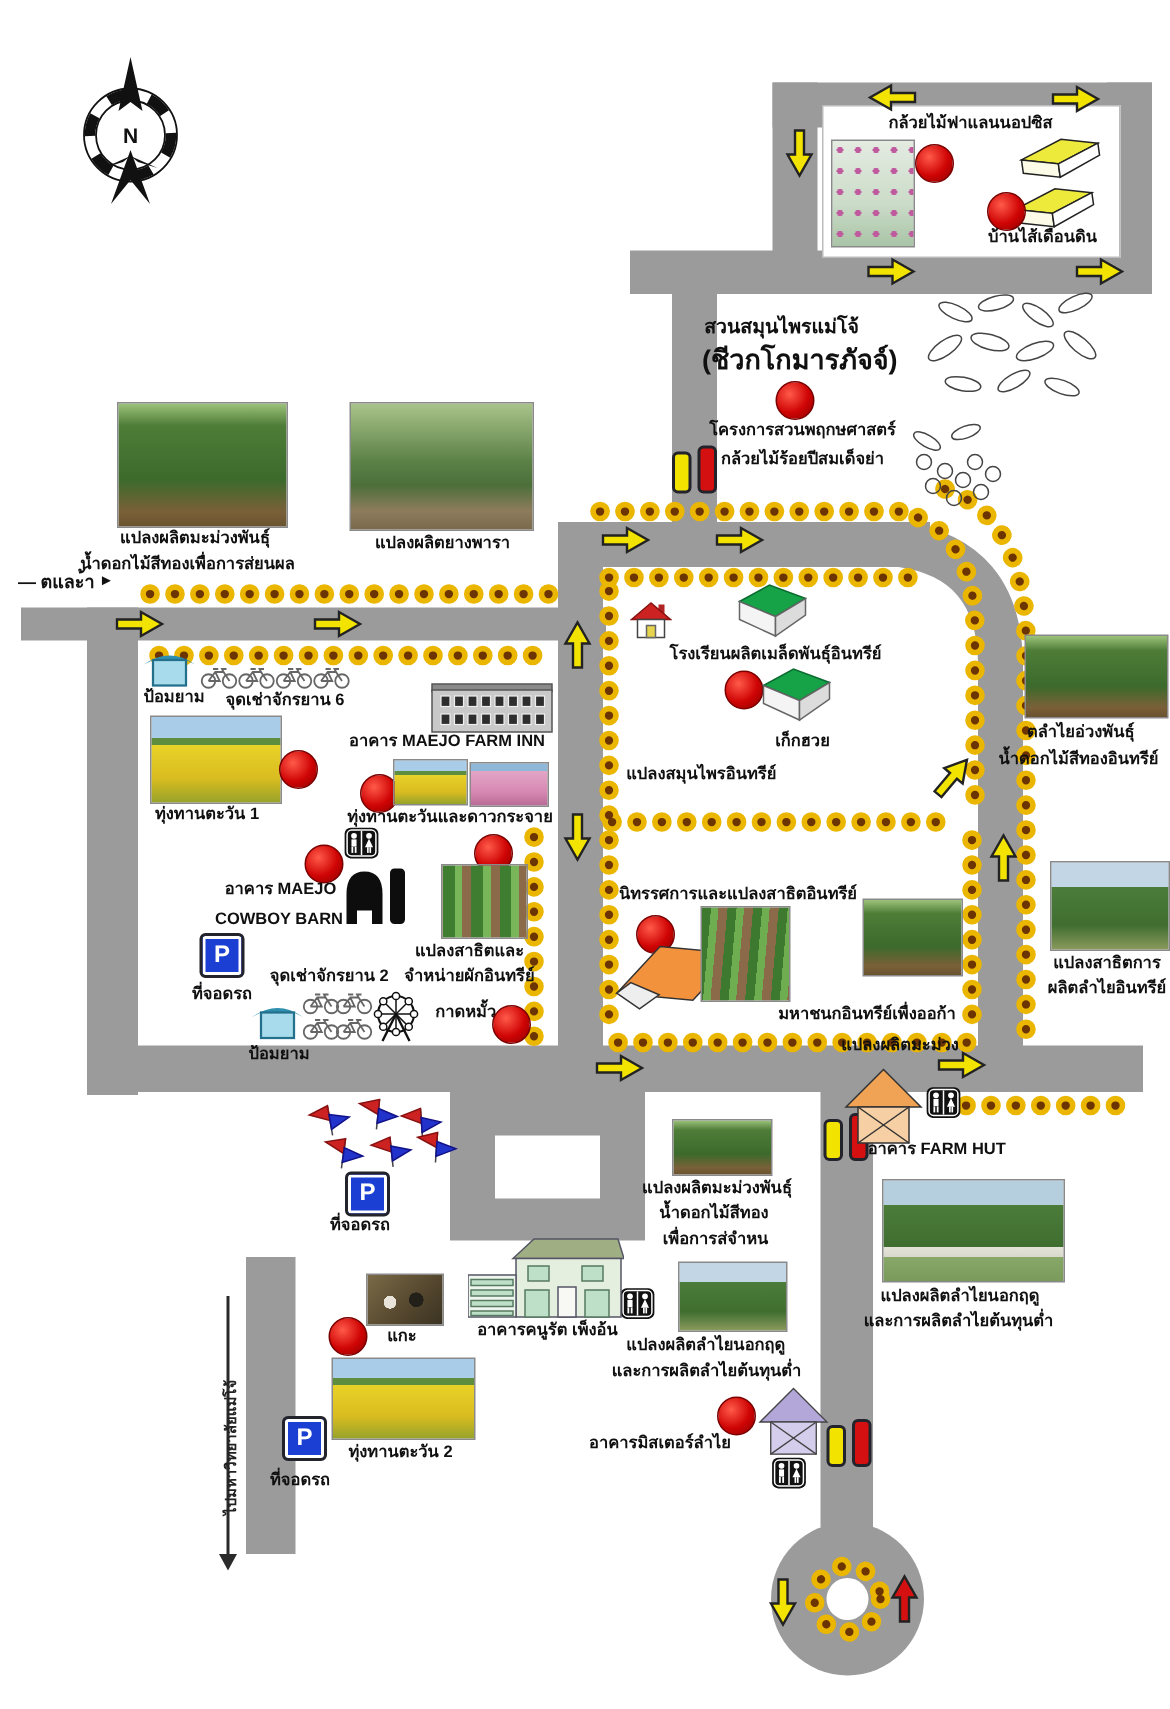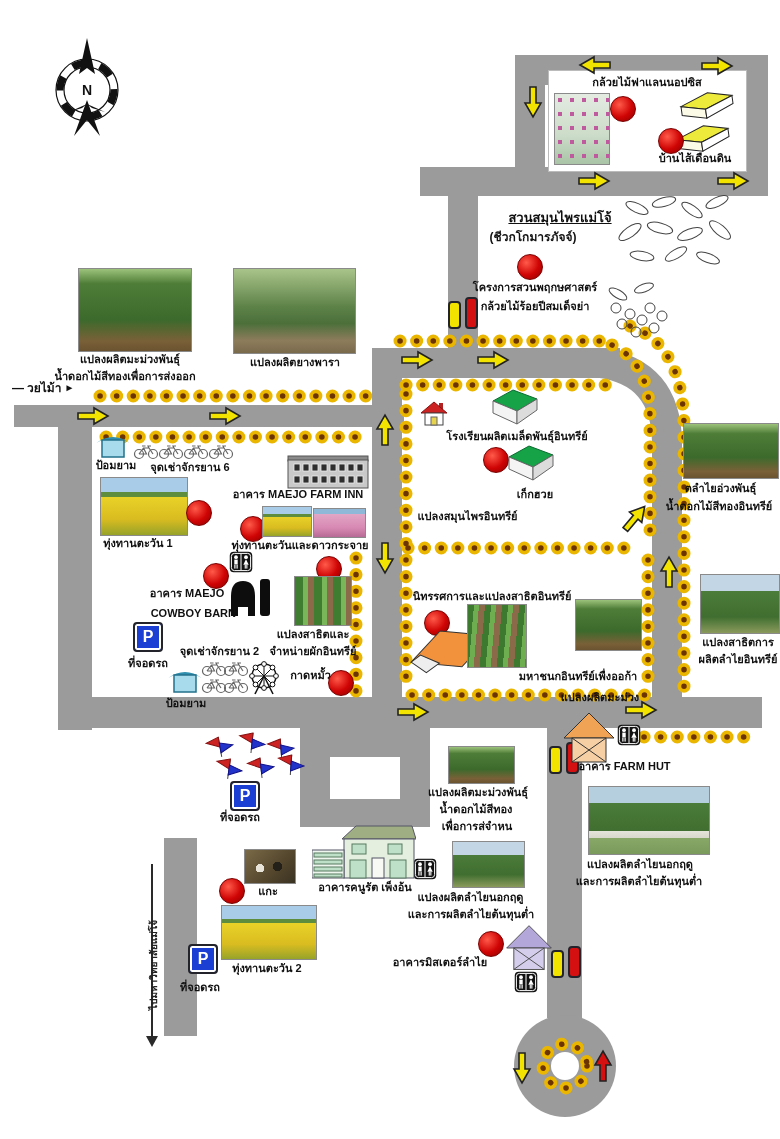--- a/index.html
+++ b/index.html
@@ -3,21 +3,21 @@
 <meta charset="utf-8">
 <style>
   html,body{margin:0;padding:0;background:#fff;}
   #map{position:relative;width:780px;height:1139px;background:#fff;overflow:hidden;
        font-family:"Liberation Sans","DejaVu Sans",sans-serif;}
   .abs{position:absolute;}
   .road{position:absolute;background:var(--road);}
   .lbl{position:absolute;font-weight:bold;font-size:11px;color:#101010;text-align:center;
        line-height:1.2;white-space:nowrap;}
   .lbl.big{font-size:13px;}
-  .lbl.md{font-size:12px;}
+  .lbl.md{font-size:18px;}
   .photo{position:absolute;border:1px solid #8a8a8a;box-sizing:border-box;}
   .ph-orchard{background:linear-gradient(180deg,#9cc27a 0%,#4e7d38 18%,#3c6a2c 62%,#7a6038 88%,#6a5330 100%);}
   .ph-rubber{background:linear-gradient(180deg,#a9c48a 0%,#5d8248 45%,#4c6f3a 65%,#8d7c5c 85%,#7a6a4c 100%);}
   .ph-sunfield{background:linear-gradient(180deg,#a9cde8 0%,#a9cde8 24%,#5d8d3d 24%,#5d8d3d 33%,#e9d228 33%,#d9bc20 72%,#97a32a 100%);}
   .ph-cosmos{background:linear-gradient(180deg,#8fb8d8 0%,#8fb8d8 18%,#e2a6c6 18%,#d788b2 68%,#b86a96 100%);}
   .ph-lettuce{background:repeating-linear-gradient(95deg,#3d7a2f 0 6px,#6fae50 6px 11px,#8a6a48 11px 17px);}
   .ph-veg{background:repeating-linear-gradient(90deg,#3f7e31 0 8px,#79b65a 8px 13px,#8a6a48 13px 19px);}
   .ph-longan{background:linear-gradient(180deg,#c3d6e6 0%,#c3d6e6 28%,#4c7c3a 28%,#3f6e30 72%,#8a9a5c 100%);}
   .ph-fence{background:linear-gradient(180deg,#b5cfdf 0%,#b5cfdf 24%,#4c7c3a 24%,#3f6e30 66%,#e4e4da 66%,#d8d8cc 76%,#88a868 76%,#7a9a5c 100%);}
   .ph-orchid{background-image:radial-gradient(circle 2.5px at 5px 6px,#c05a9e 85%,transparent 86%),
@@ -145,21 +145,21 @@
   <span class="arrow down icon" style="left:516px;top:92px;"><svg width="34" height="20" viewBox="0 0 34 20">
         <polygon points="2,7 18,7 18,2 32,10 18,18 18,13 2,13" fill="currentColor" stroke="#222" stroke-width="1.6"></polygon>
       </svg></span>
   <span class="arrow icon" style="left:577px;top:171px;"><svg width="34" height="20" viewBox="0 0 34 20">
         <polygon points="2,7 18,7 18,2 32,10 18,18 18,13 2,13" fill="currentColor" stroke="#222" stroke-width="1.6"></polygon>
       </svg></span>
   <span class="arrow icon" style="left:716px;top:171px;"><svg width="34" height="20" viewBox="0 0 34 20">
         <polygon points="2,7 18,7 18,2 32,10 18,18 18,13 2,13" fill="currentColor" stroke="#222" stroke-width="1.6"></polygon>
       </svg></span>
 
-  <div class="lbl big" style="left:495px;top:210px;width:130px;text-decoration:underline;">สวนสมุนไพรแม่โจ้</div>
+  <div class="lbl big" style="left:456px;top:210px;width:130px;">สวนสมุนไพรแม่โจ้</div>
   <div class="lbl md" style="left:468px;top:230px;width:130px;">(ชีวกโกมารภัจจ์)</div>
   <div class="dot" style="left:517px;top:254px;"></div>
   <div class="lbl" style="left:453px;top:281px;width:164px;">โครงการสวนพฤกษศาสตร์</div>
   <div class="lbl" style="left:458px;top:300px;width:154px;">กล้วยไม้ร้อยปีสมเด็จย่า</div>
   <span class="gate" style="left:448px;top:297px;">
       <i class="gy"></i>
       <i class="gr"></i>
     </span>
 
   <svg class="abs" style="left:592px;top:190px;" width="155" height="160" viewBox="0 0 155 160">
@@ -184,26 +184,26 @@
         <circle cx="58" cy="118" r="5"></circle>
         <circle cx="62" cy="138" r="5"></circle>
       <circle cx="24" cy="118" r="5"></circle>
         <circle cx="70" cy="126" r="5"></circle>
     </g>
   </svg>
 
   <div class="photo ph-orchard" style="left:78px;top:268px;width:114px;height:84px;"></div>
   <div class="photo ph-rubber" style="left:233px;top:268px;width:123px;height:86px;"></div>
   <div class="lbl" style="left:40px;top:353px;width:180px;">แปลงผลิตมะม่วงพันธุ์</div>
-  <div class="lbl" style="left:20px;top:370px;width:210px;">น้ำดอกไม้สีทองเพื่อการส่งออก</div>
+  <div class="lbl" style="left:20px;top:370px;width:210px;">น้ำดอกไม้สีทองเพื่อการส่ยนผล</div>
   <div class="lbl" style="left:230px;top:356px;width:130px;">แปลงผลิตยางพารา</div>
 
   <div class="entrance" style="left:12px;top:378px;">
     <span>—</span>
-    <span>วยไม้า</span>
+    <span>ตและ้า</span>
     <span style="font-size:10px;">►</span>
   </div>
 
   <span class="arrow icon" style="left:76px;top:406px;"><svg width="34" height="20" viewBox="0 0 34 20">
         <polygon points="2,7 18,7 18,2 32,10 18,18 18,13 2,13" fill="currentColor" stroke="#222" stroke-width="1.6"></polygon>
       </svg></span>
   <span class="arrow icon" style="left:208px;top:406px;"><svg width="34" height="20" viewBox="0 0 34 20">
         <polygon points="2,7 18,7 18,2 32,10 18,18 18,13 2,13" fill="currentColor" stroke="#222" stroke-width="1.6"></polygon>
       </svg></span>
   <span class="arrow icon" style="left:400px;top:350px;"><svg width="34" height="20" viewBox="0 0 34 20">
@@ -311,21 +311,21 @@
       </svg></div>
   <div class="dot" style="left:203px;top:563px;"></div>
   <div class="dot" style="left:316px;top:556px;"></div>
   <div class="lbl" style="left:142px;top:587px;width:90px;">อาคาร MAEJO</div>
   <div class="icon" style="left:226px;top:574px;"><svg width="52" height="46" viewBox="0 0 52 46">
         <path d="M5 22 Q5 7 17 7 Q29 7 29 22 L29 42 L5 42 Z" fill="#0d0d0d"></path>
         <rect x="12" y="28" width="10" height="14" fill="#fff"></rect>
         <rect x="12" y="28" width="10" height="5" fill="#0d0d0d"></rect>
         <rect x="34" y="5" width="10" height="37" rx="3" fill="#0d0d0d"></rect>
       </svg></div>
-  <div class="lbl" style="left:136px;top:607px;width:100px;text-align:right;">COWBOY BARN</div>
+  <div class="lbl" style="left:136px;top:607px;width:100px;">COWBOY BARN</div>
   <div class="photo ph-veg" style="left:294px;top:576px;width:58px;height:50px;"></div>
   <div class="lbl" style="left:268px;top:628px;width:90px;">แปลงสาธิตและ</div>
   <div class="lbl" style="left:258px;top:645px;width:110px;">จำหน่ายผักอินทรีย์</div>
 
   <div class="psign" style="left:133px;top:622px;">
       <span>P</span>
     </div>
   <div class="lbl" style="left:118px;top:657px;width:60px;">ที่จอดรถ</div>
   <div class="lbl" style="left:172px;top:645px;width:95px;">จุดเช่าจักรยาน 2</div>
   <div class="icon" style="left:201px;top:660px;"><svg width="26" height="17" viewBox="0 0 26 17">

